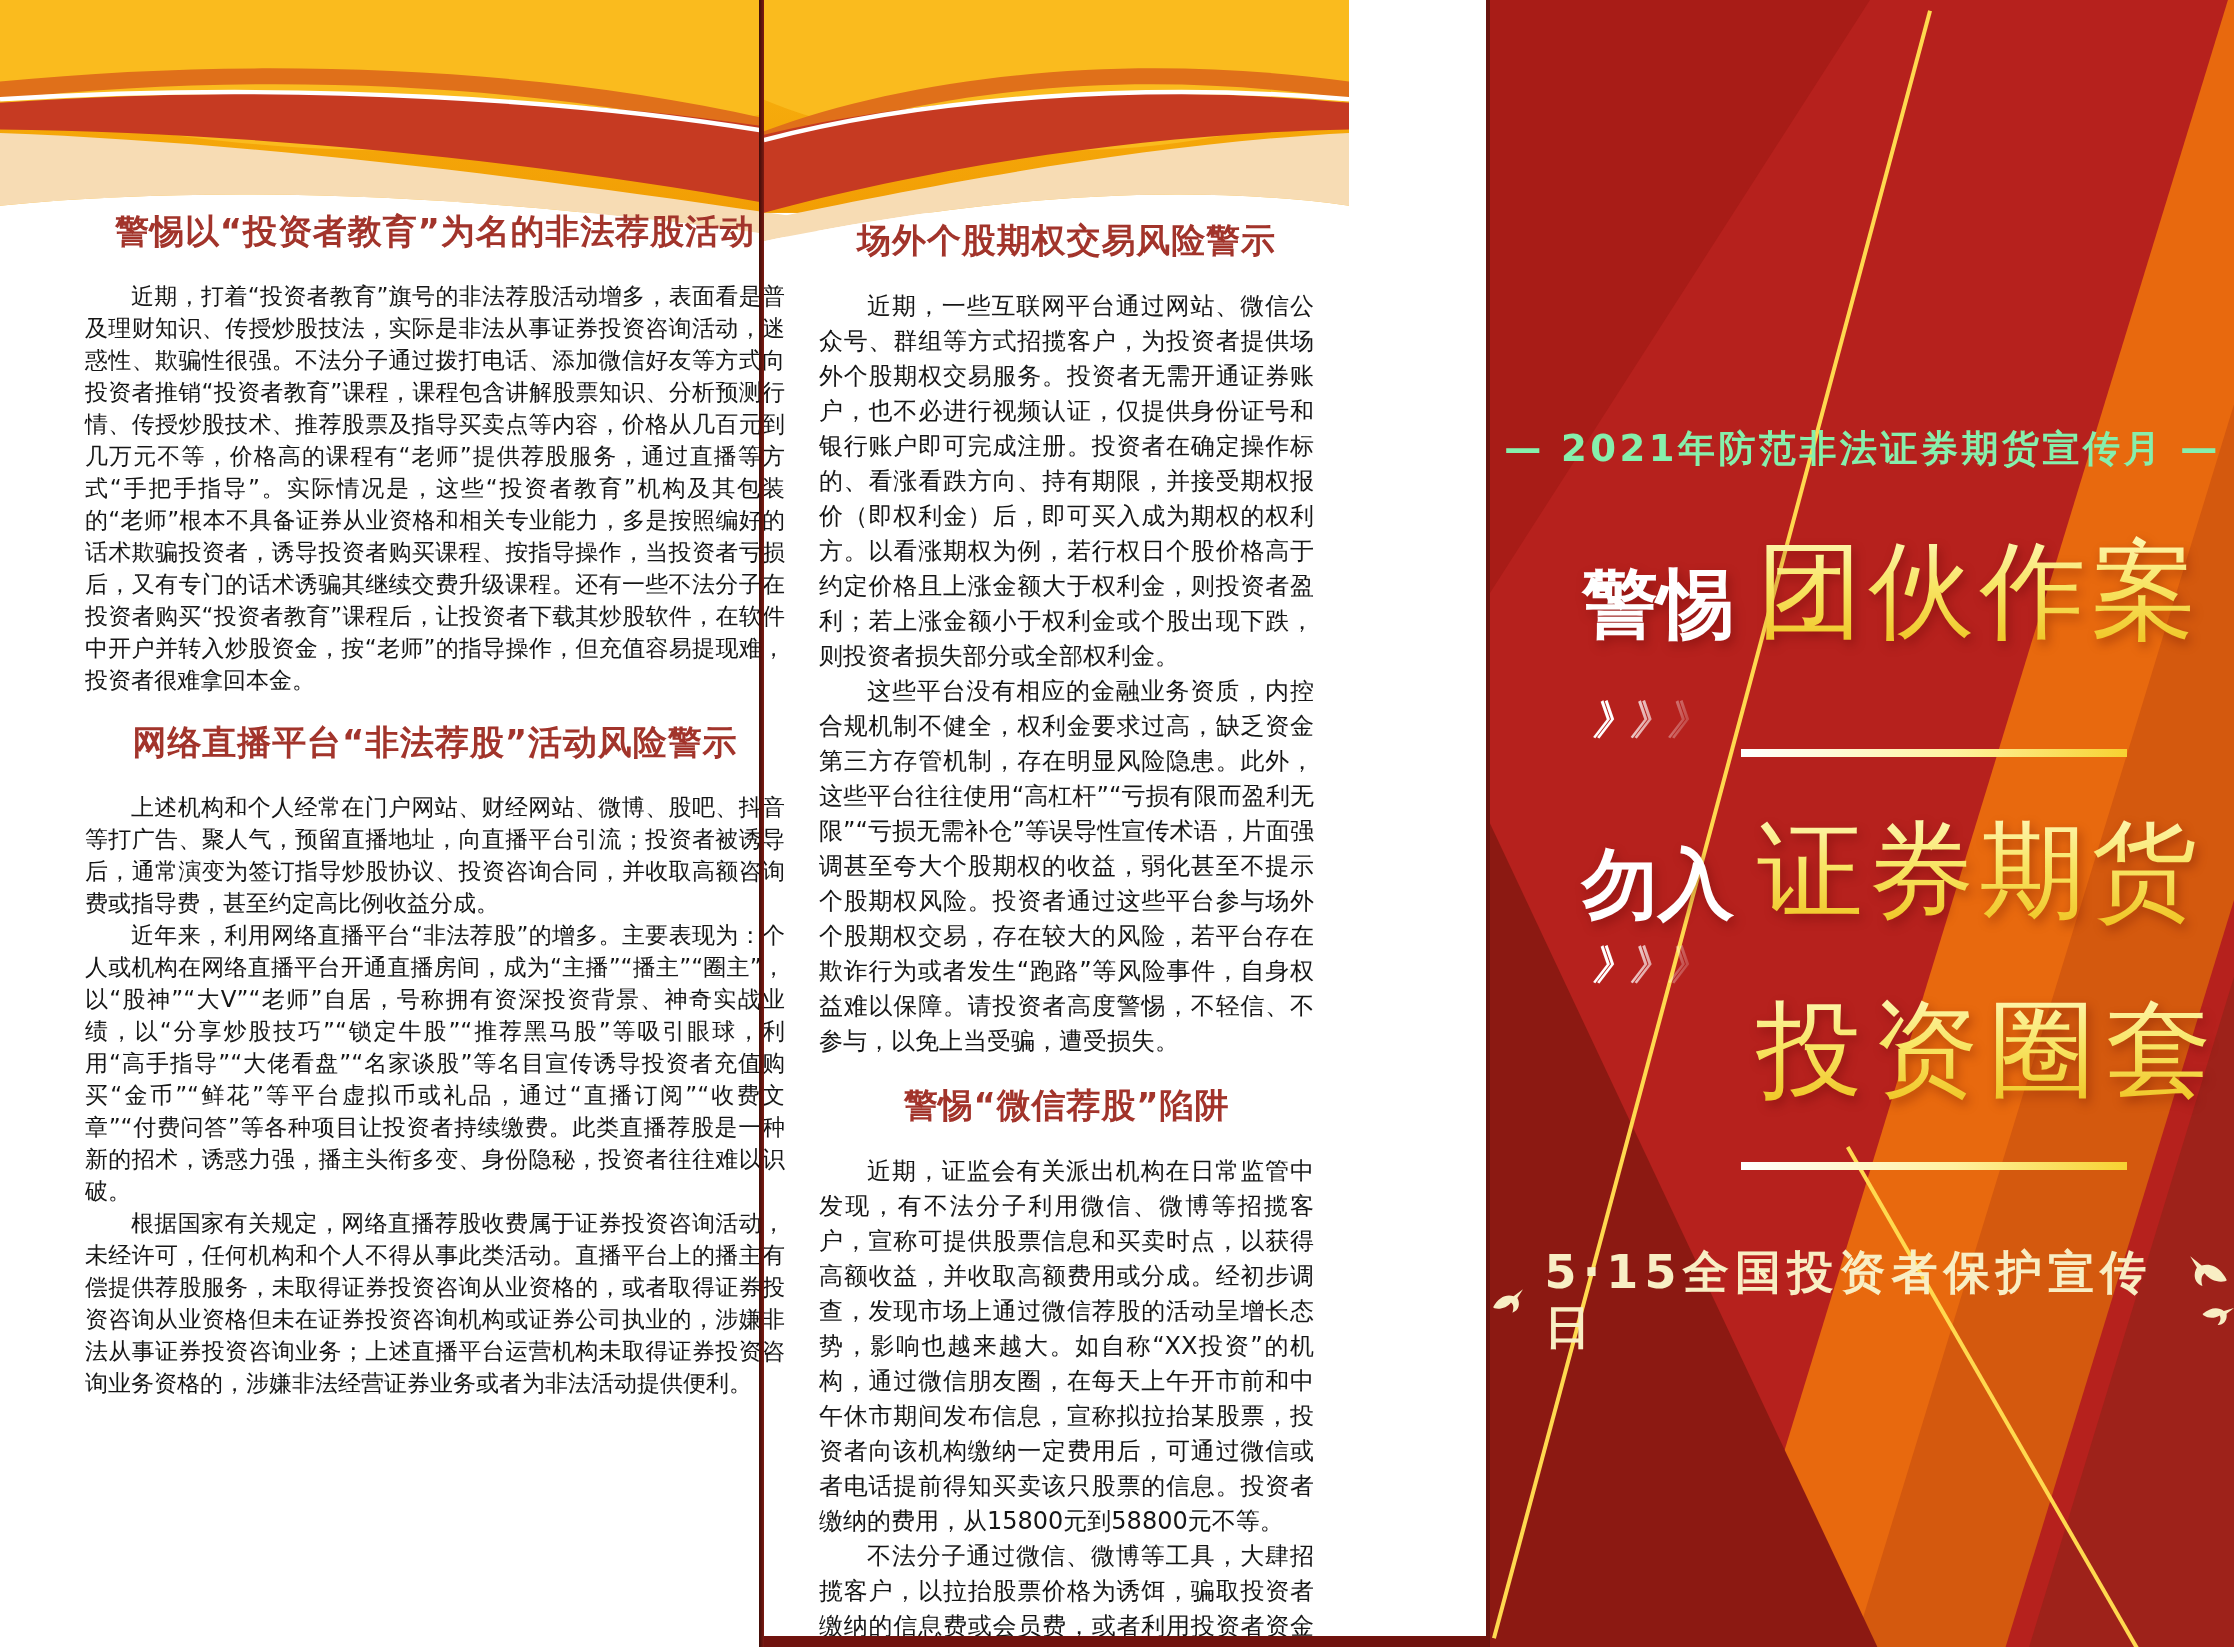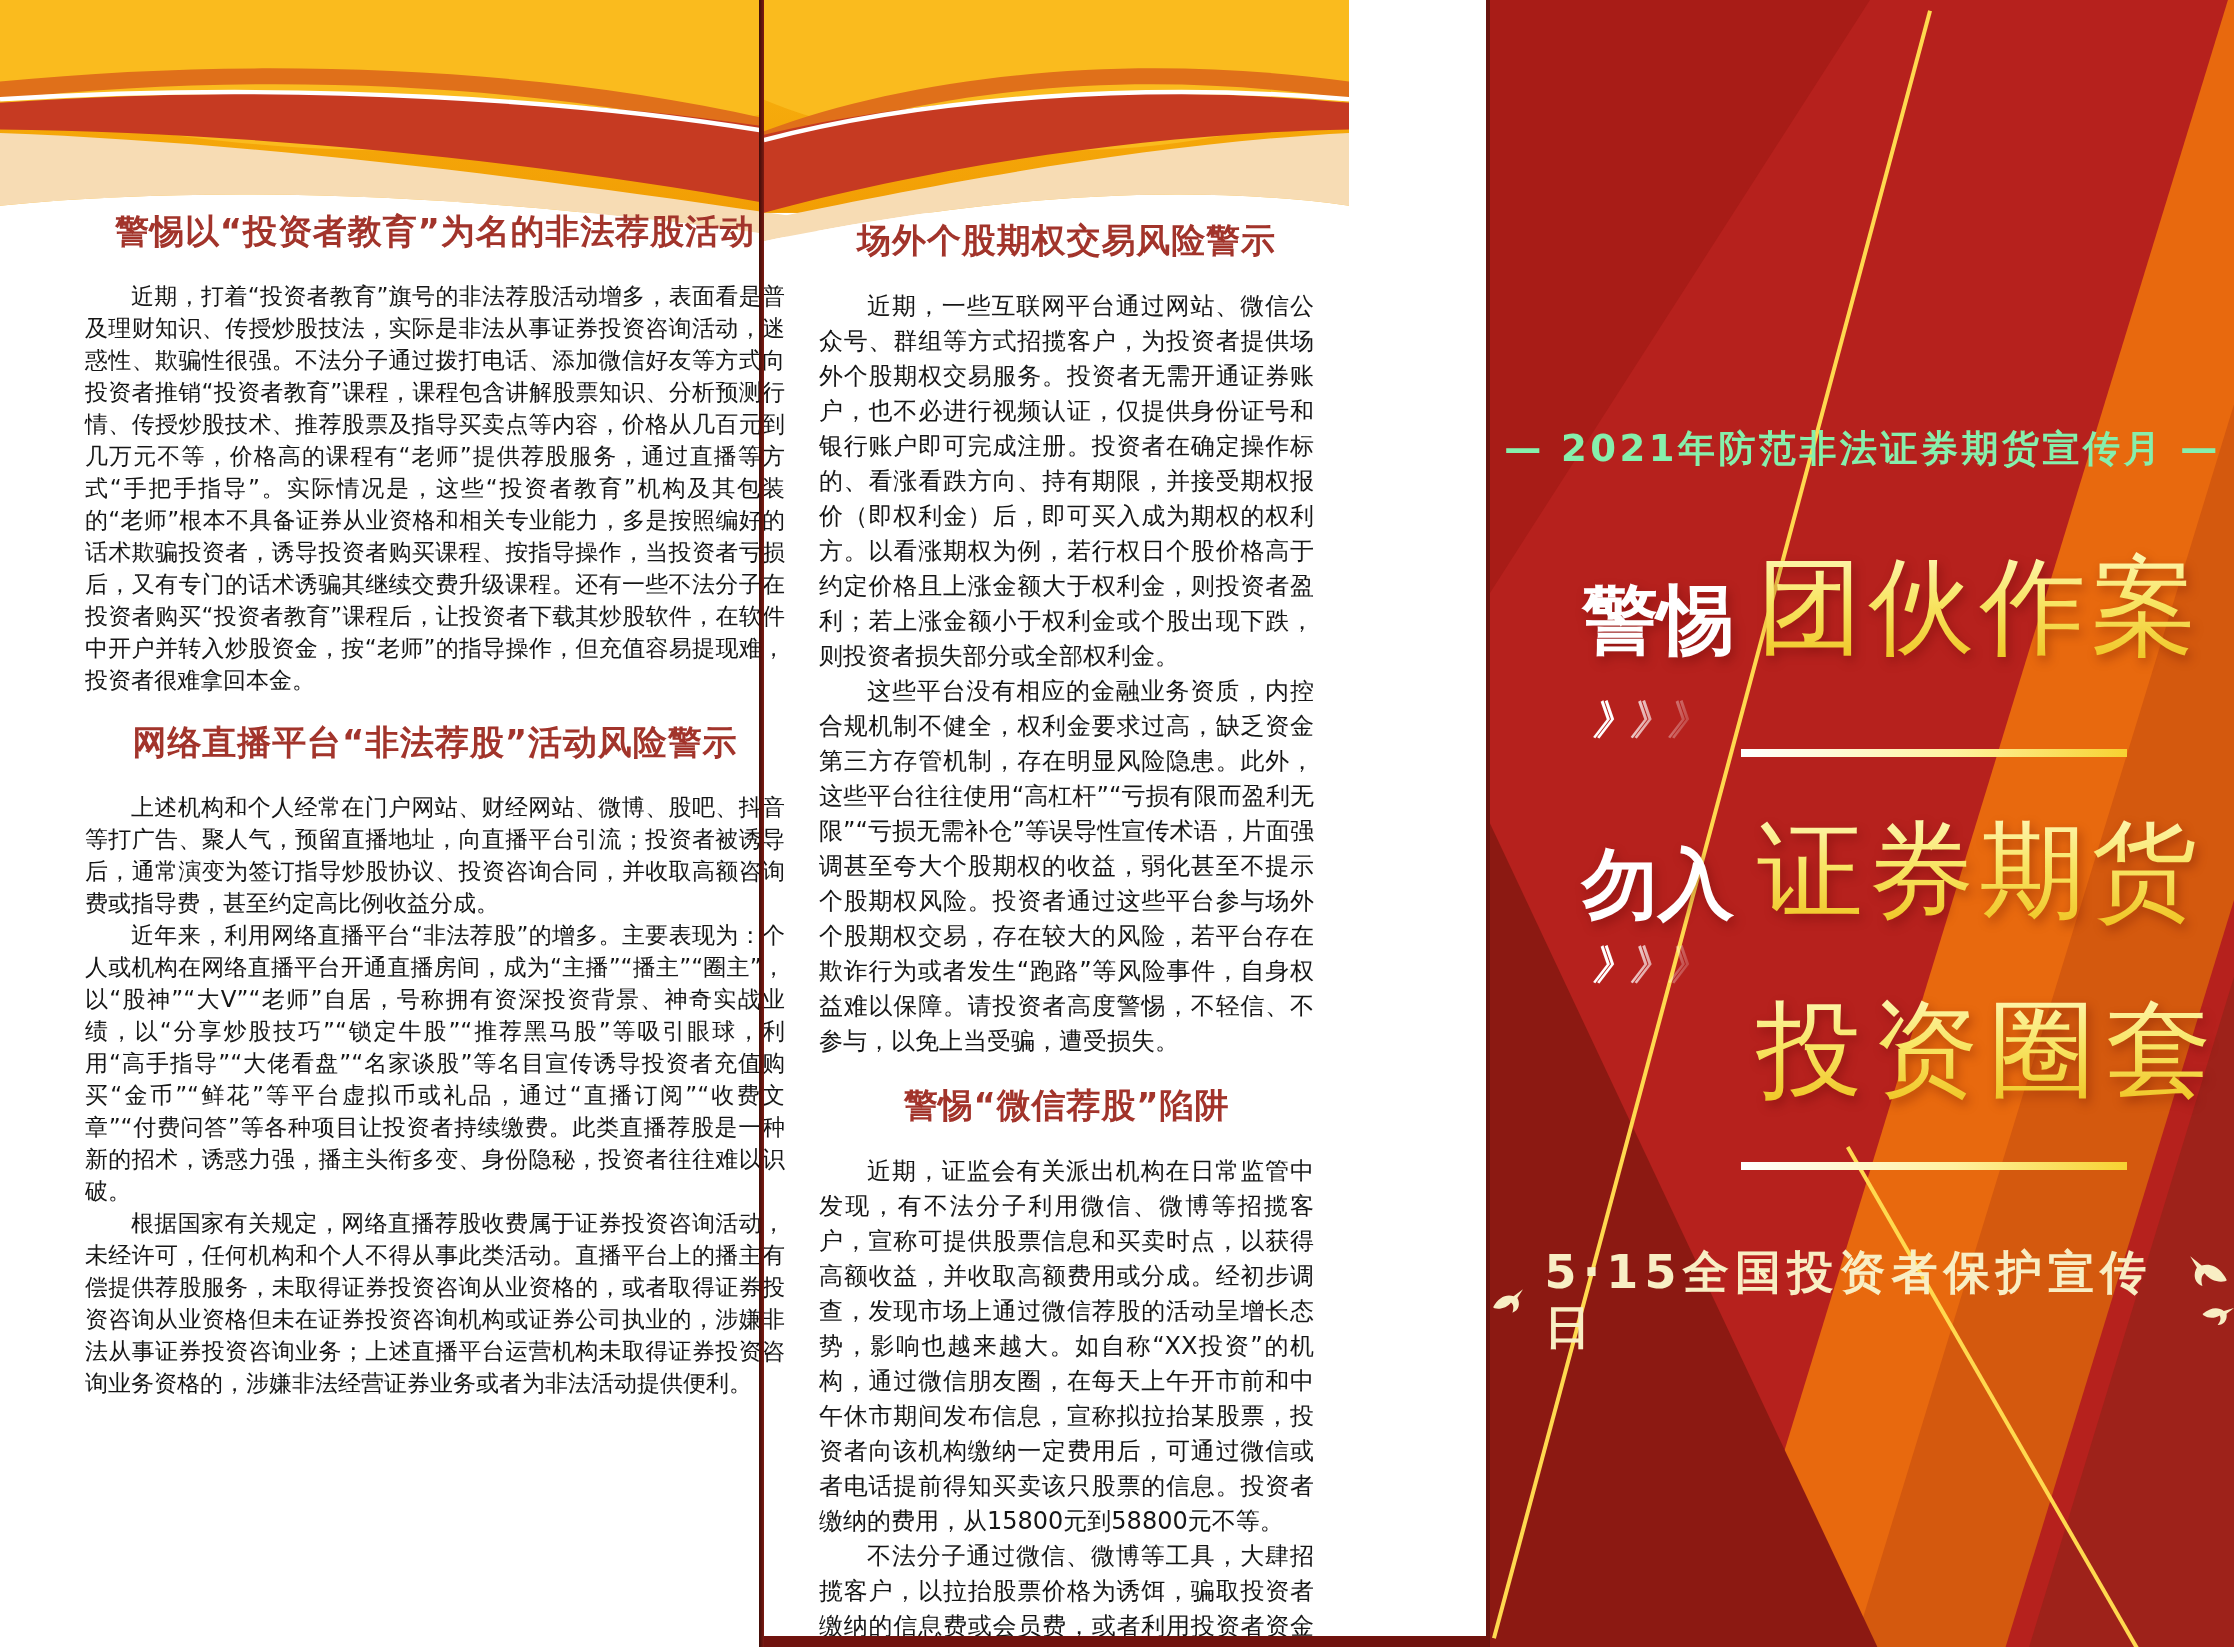--- a/index.html
+++ b/index.html
@@ -52,21 +52,21 @@
   .band-maroon-br{left:709px;top:355px;width:231px;height:1507px;transform:rotate(17deg);background:#9E221A;}
   .yellow-line-a{left:220px;top:-17.7px;width:3.5px;height:1685px;transform:rotate(15deg);background:#FFD94F;}
   .yellow-line-b{left:502px;top:1108px;width:3.5px;height:585px;transform:rotate(-30deg);background:#FFD94F;}
 
   .panel-item{position:absolute;z-index:3;}
   .banner-line{
     top:424px;left:0;right:0;text-align:center;color:#86efac;
     font-size:37px;font-weight:700;letter-spacing:3.5px;
   }
   .slogan-row{display:flex;align-items:flex-end;}
-  .slogan-row-1{left:92px;top:548px;}
+  .slogan-row-1{left:92px;top:532px;}
   .slogan-row-2{left:92px;top:812px;}
   .slogan-row-3{left:266px;top:991px;}
   .slogan-prefix{
     color:#ffffff;font-size:76px;font-weight:900;line-height:1.05;
     margin-right:23px;margin-bottom:7px;
     filter:drop-shadow(3.5px 5.3px 5.3px rgba(80,0,0,.35));
   }
   .slogan-big{
     font-size:106px;font-weight:400;line-height:1.12;letter-spacing:5.3px;
     background:linear-gradient(180deg,#FEF8B8 0%,#F8E565 45%,#EFC21E 100%);

